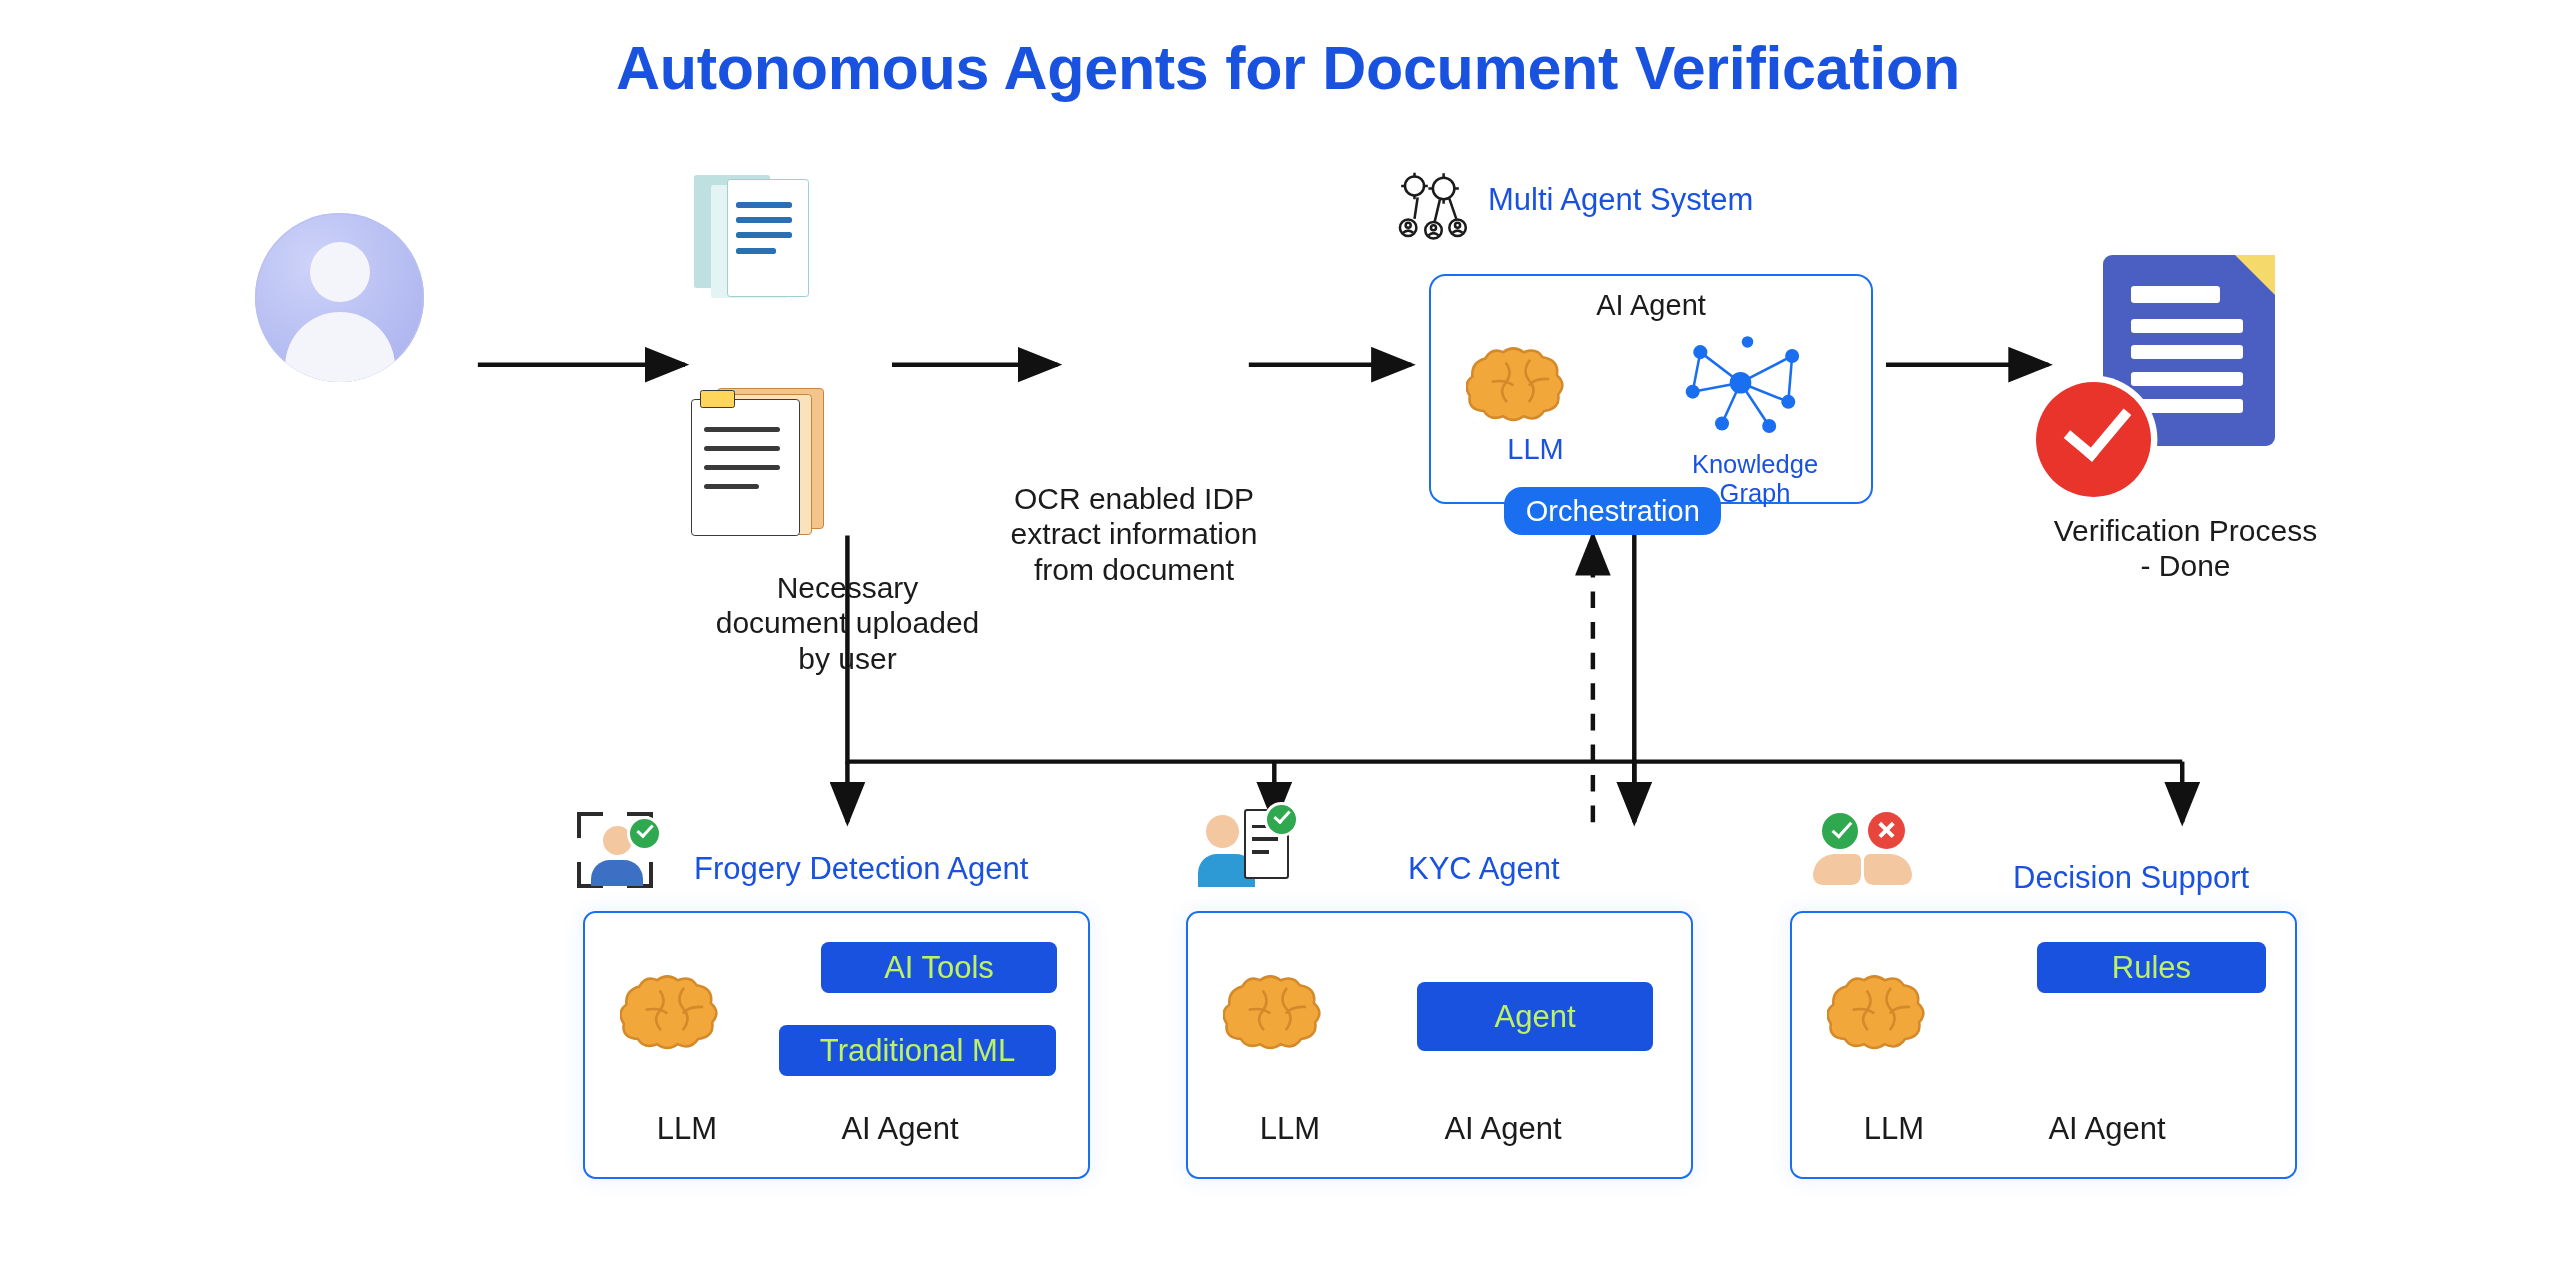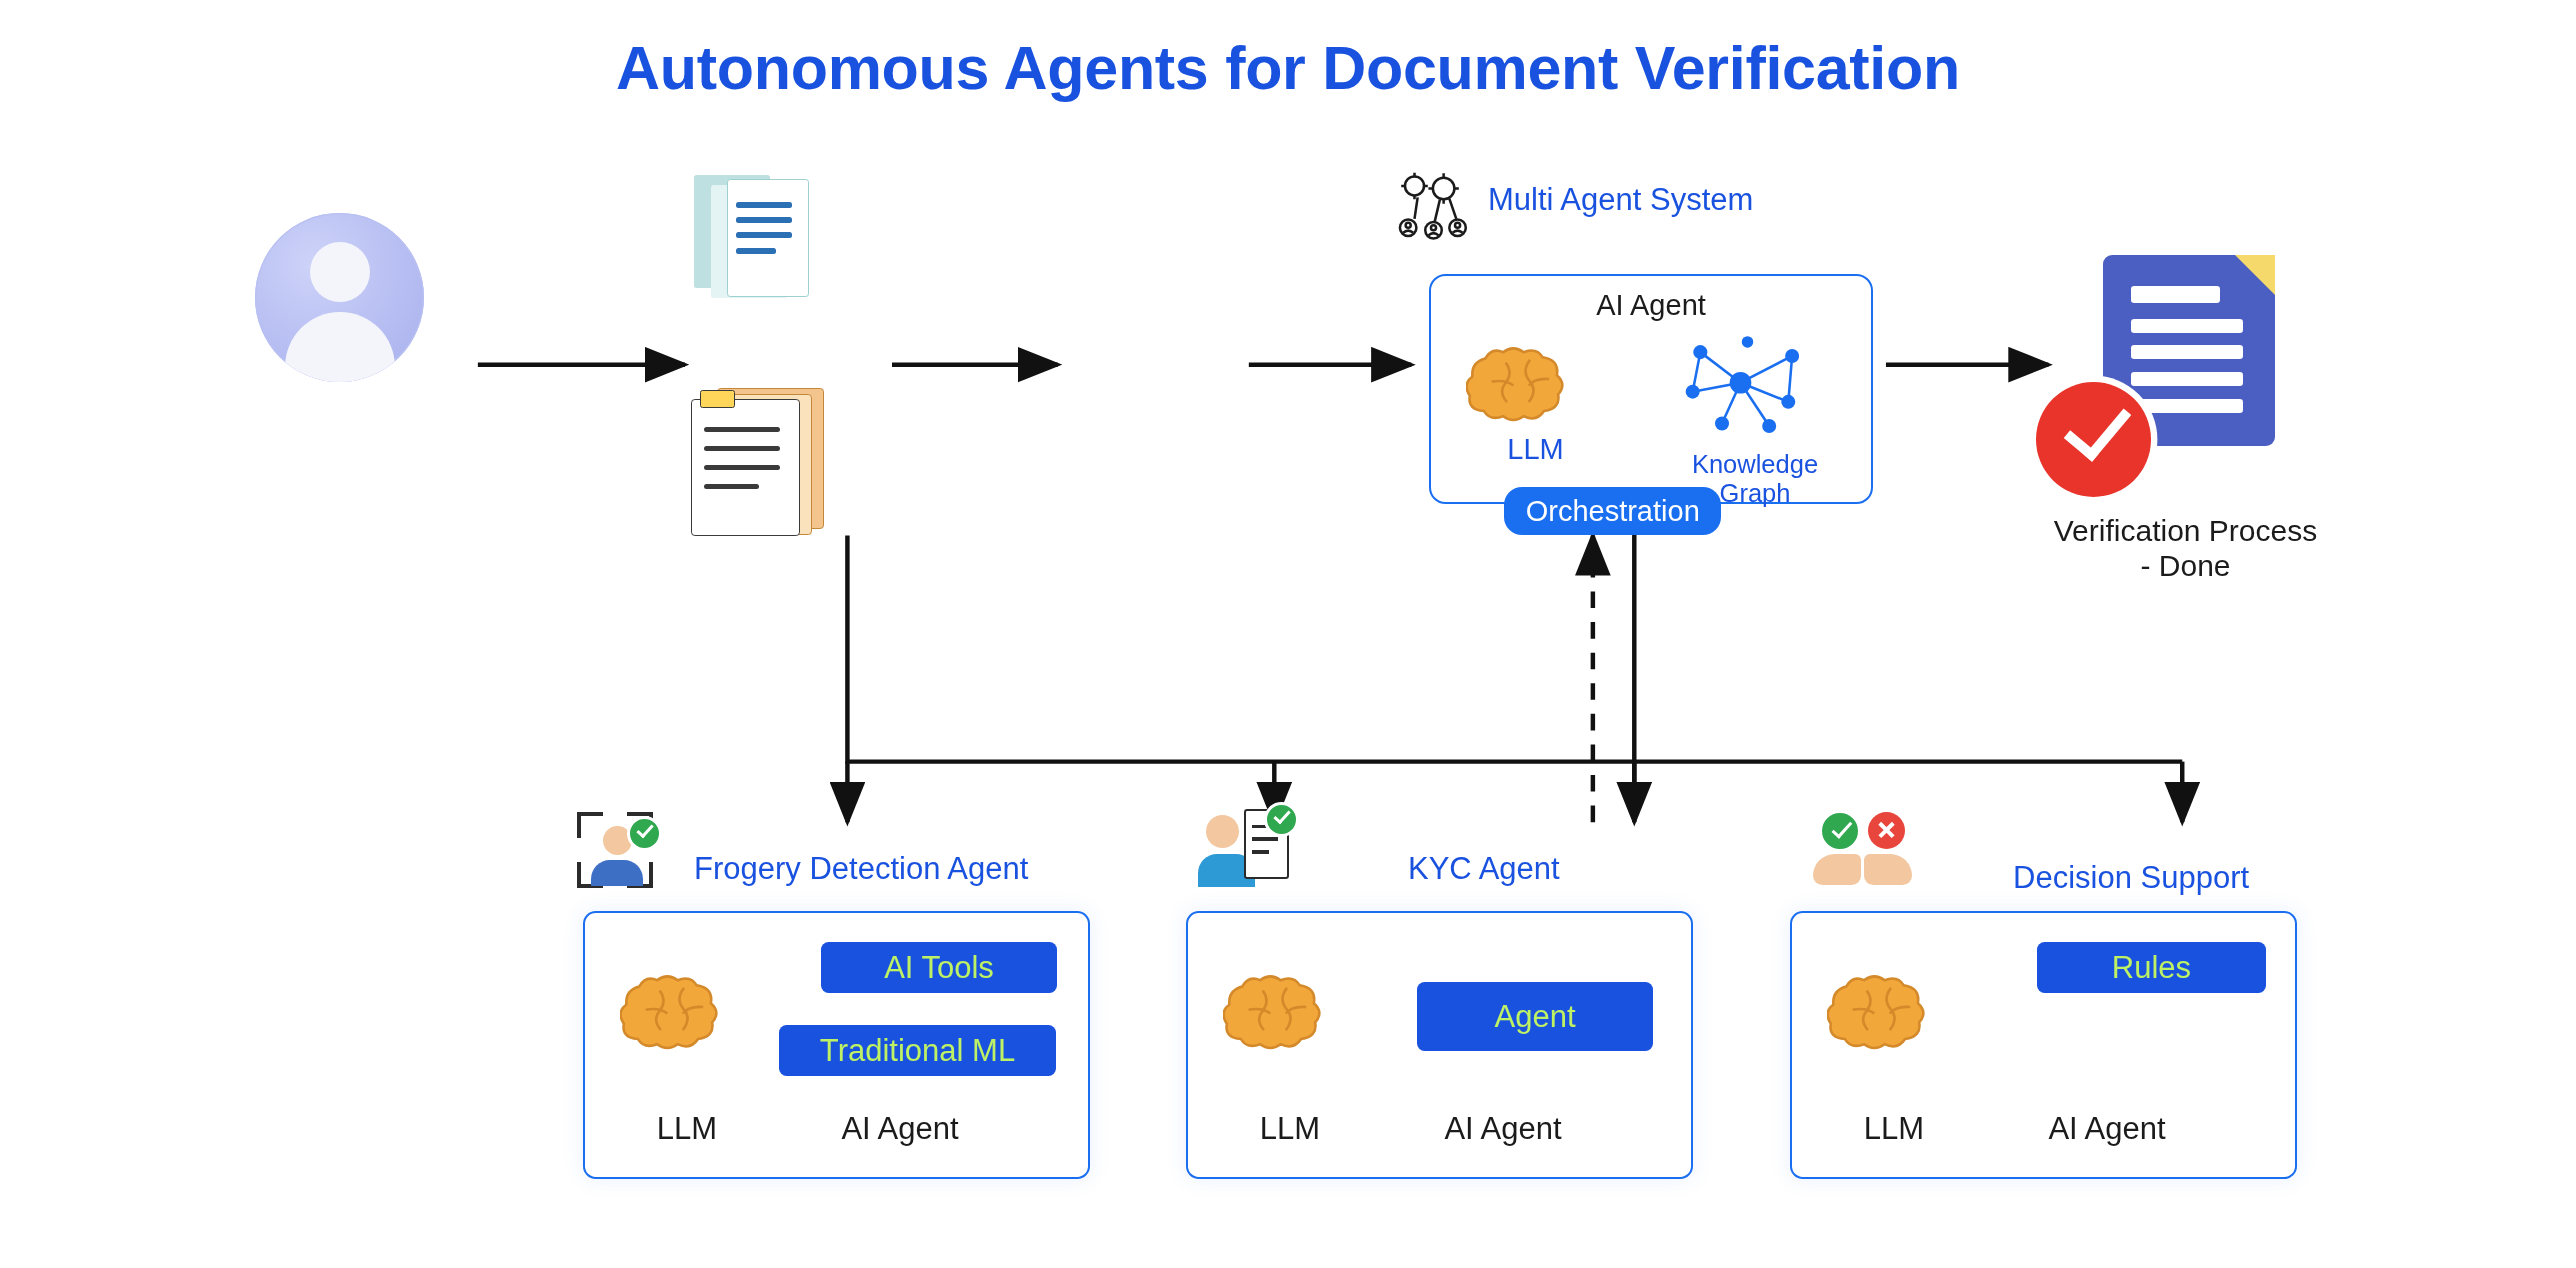--- a/index.html
+++ b/index.html
@@ -368,21 +368,27 @@
   <div id="doc-upload">
     <div class="back"></div>
     <div class="mid"></div>
     <div class="front"></div>
     <div class="tab"></div>
     <div class="tline" style="top:45px; width:76px;"></div>
     <div class="tline" style="top:64px; width:76px;"></div>
     <div class="tline" style="top:83px; width:76px;"></div>
     <div class="tline" style="top:102px; width:55px;"></div>
   </div>
-
+  <div class="caption" style="left:650px; top:570px; width:395px; white-space:pre-line;">Necessary
+document uploaded
+by user</div>
+
+  <div class="caption" style="left:994px; top:481px; width:280px; white-space:pre-line;">OCR enabled IDP
+extract information
+from document</div>
 
   <div id="mas-glyph">
     <svg width="89" height="76" viewBox="0 0 140 120">
       <g stroke="#1b1b1b" stroke-width="4" fill="none">
         <circle cx="40" cy="22" r="15"></circle>
         <path d="M40 7 v-6 M40 37 v6 M25 22 h-6 M55 22 h6"></path>
         <circle cx="86" cy="26" r="17"></circle>
         <path d="M86 9 v-7 M86 43 v7 M69 26 h-7 M103 26 h7"></path>
         <circle cx="30" cy="88" r="13"></circle>
           <circle cx="30" cy="84" r="4"></circle>

